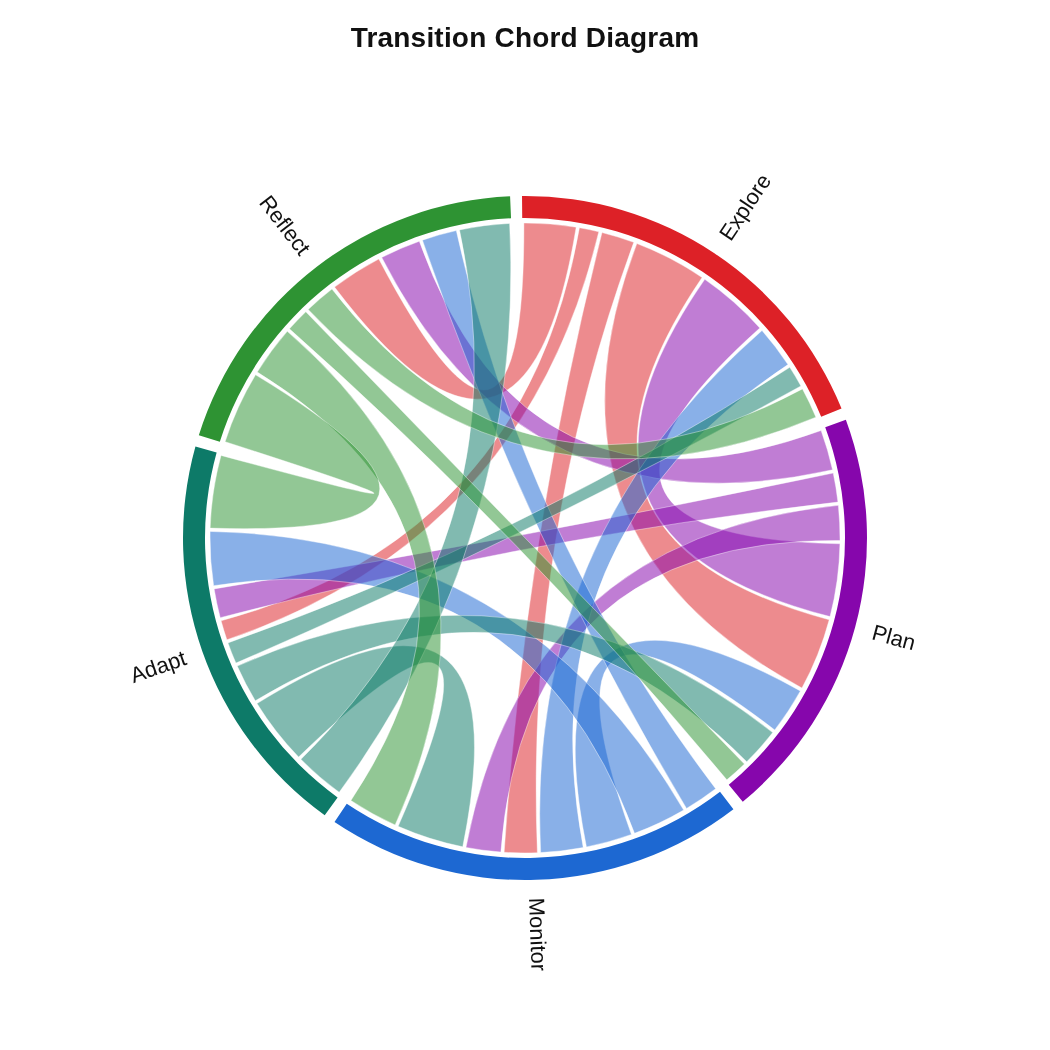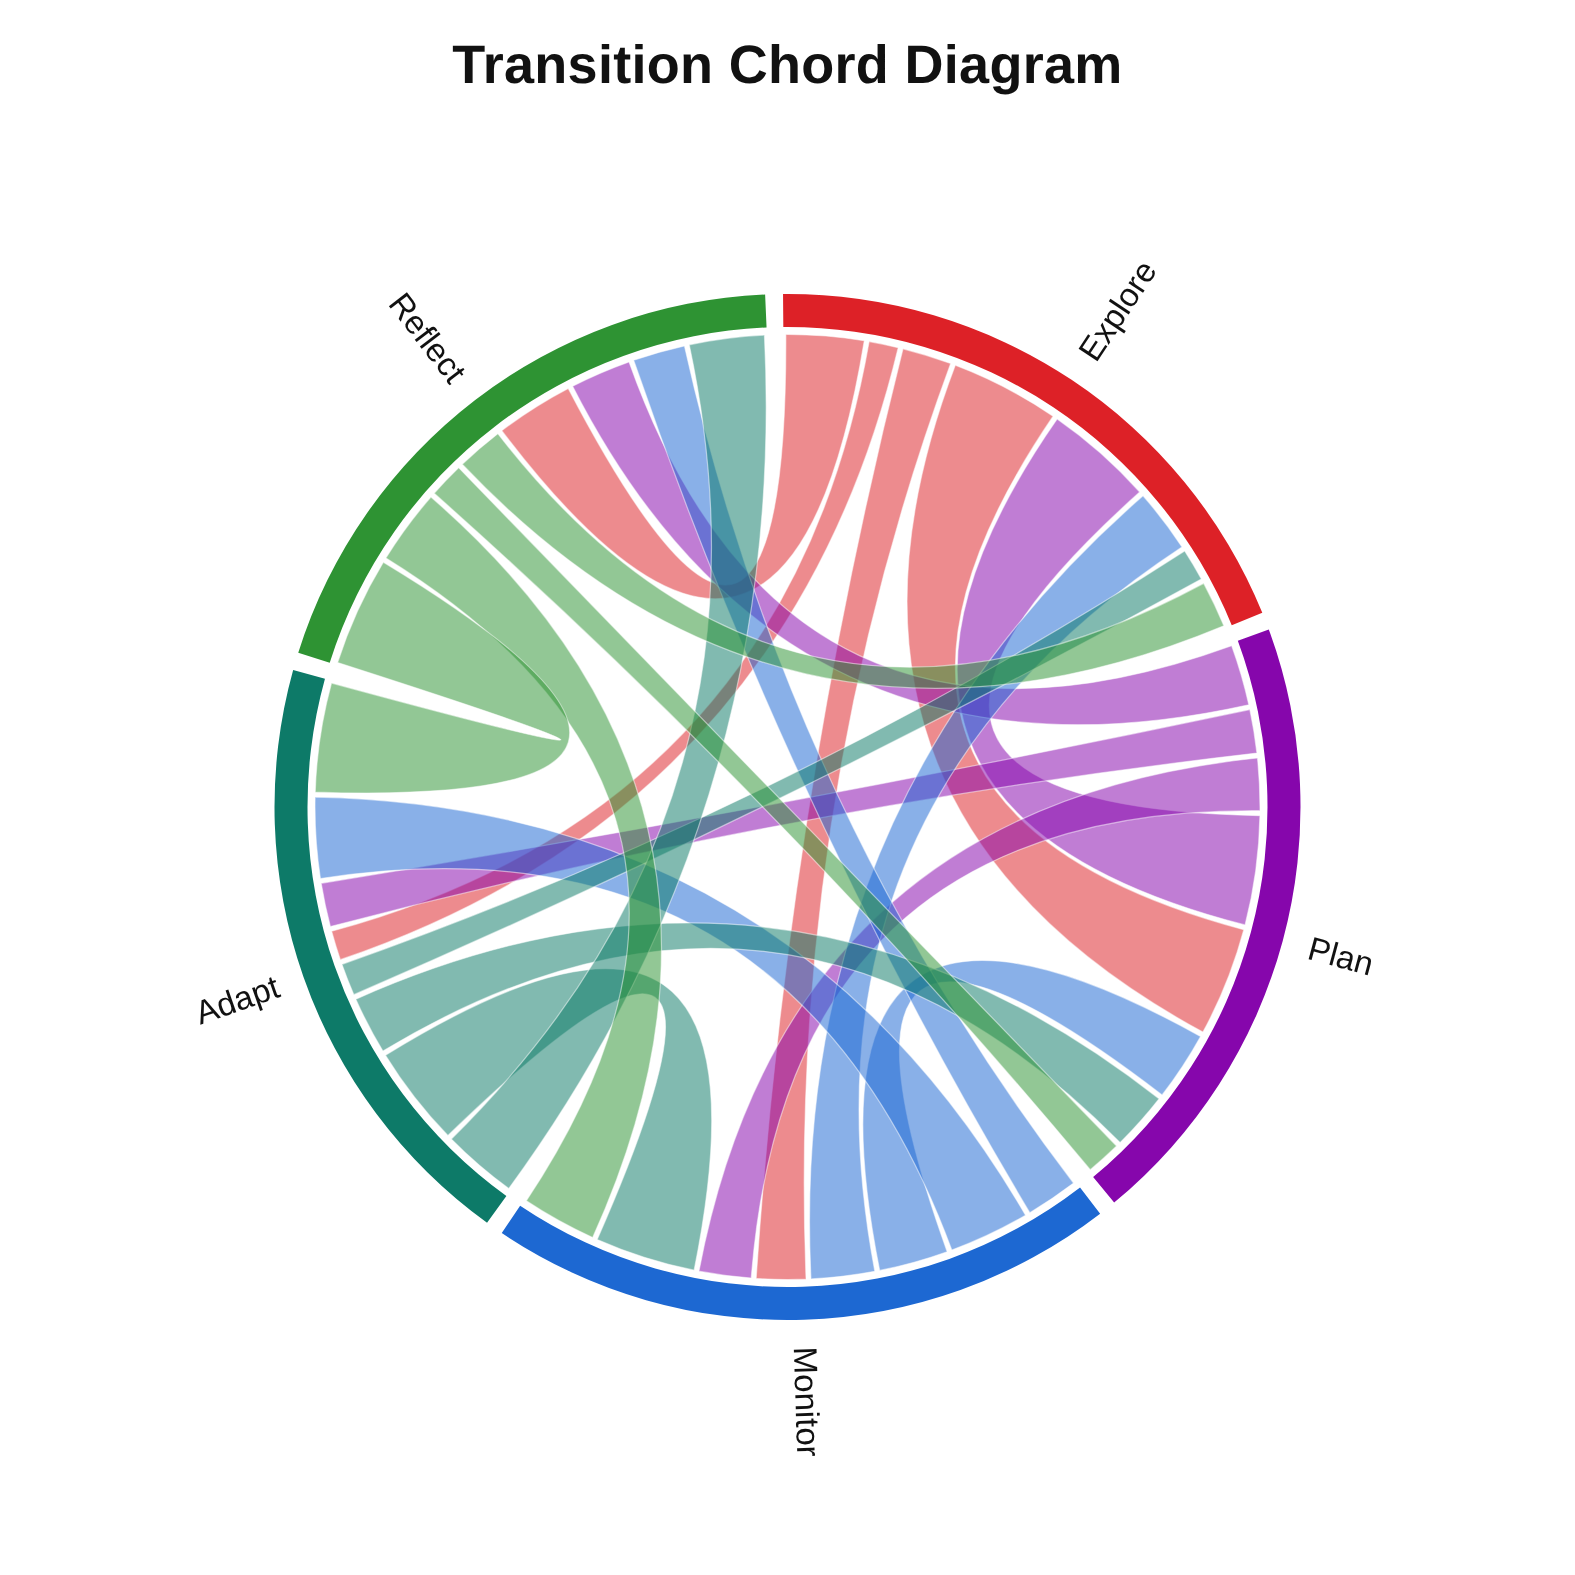--- a/index.html
+++ b/index.html
@@ -14,21 +14,21 @@
     height: 1050px;
     background: #ffffff;
     overflow: hidden;
   }
   .chart-title {
     position: absolute;
     top: 22px;
     left: 0;
     width: 100%;
     text-align: center;
-    font-size: 36px;
+    font-size: 28px;
     font-weight: bold;
     color: #111111;
     letter-spacing: 0.2px;
   }
   svg { display: block; }
   .sector-label {
     font-family: "Liberation Sans", sans-serif;
     font-size: 22px;
     fill: #111111;
   }

